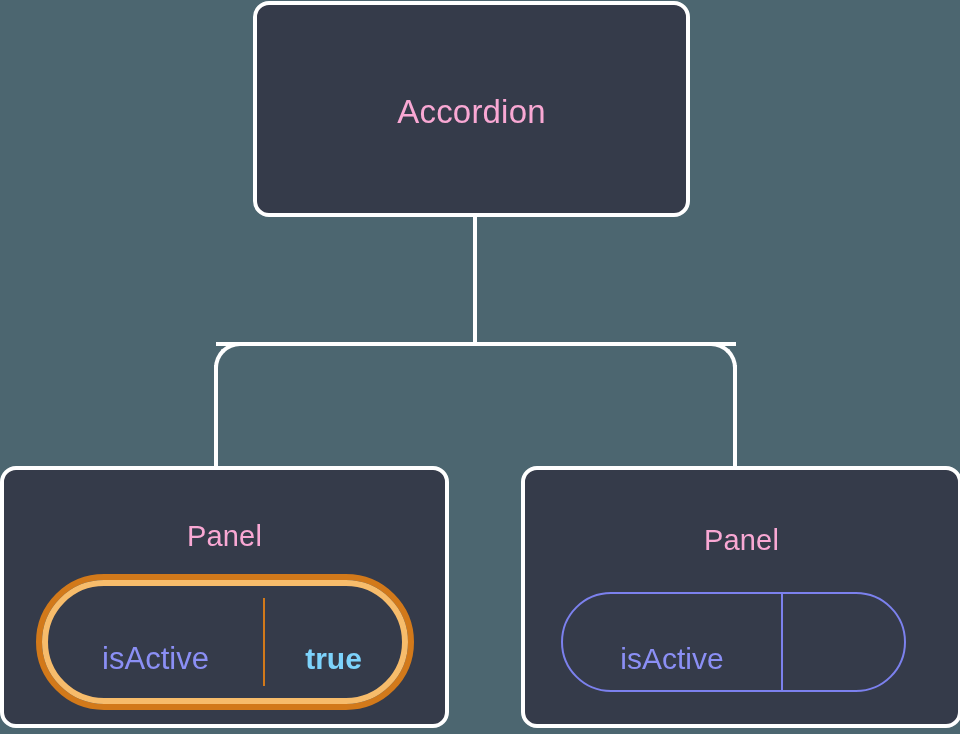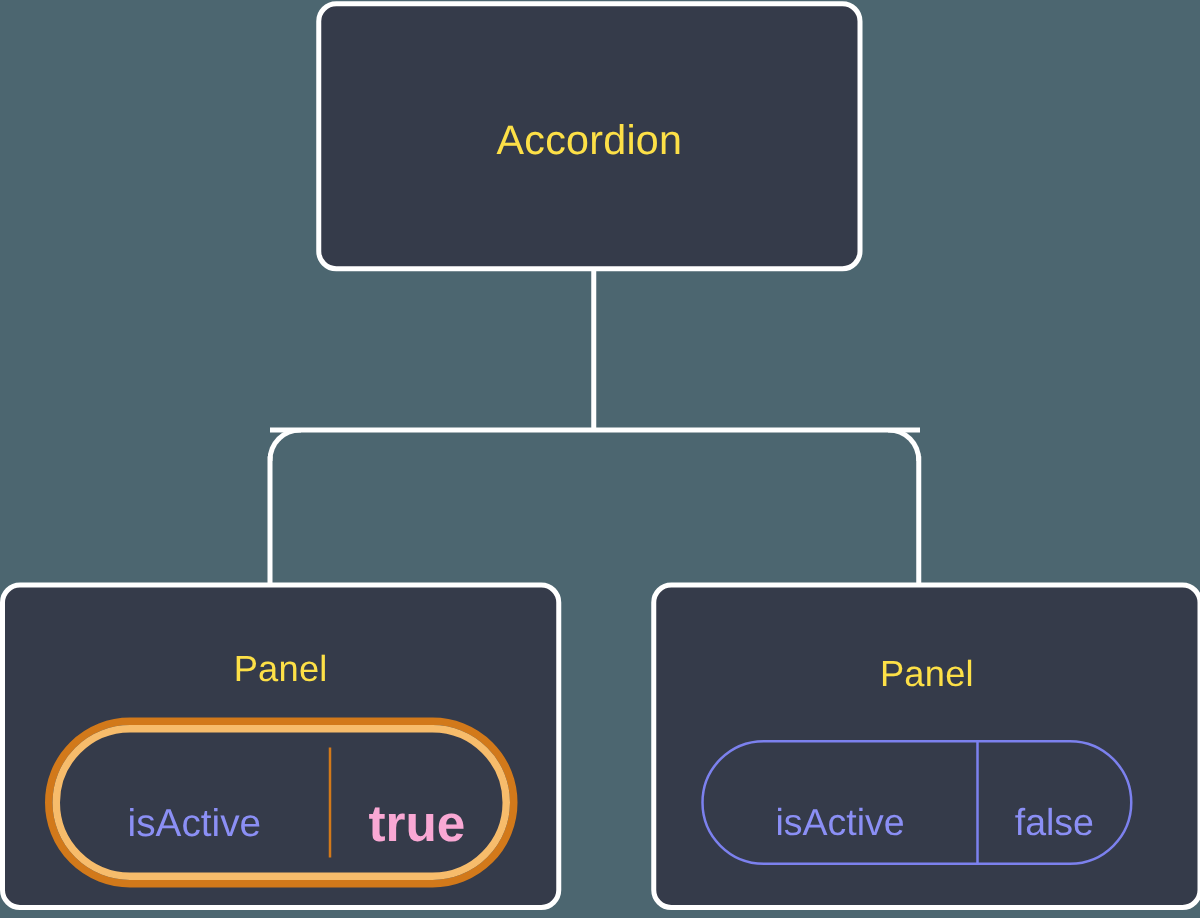--- a/index.html
+++ b/index.html
@@ -43,21 +43,21 @@
     border-radius: 16px;
   }
   #node-accordion { left: 253px; top: 1px; width: 437px; height: 216px; }
   #node-panel-left  { left: 0px;   top: 466px; width: 449px; height: 262px; }
   #node-panel-right { left: 521px; top: 466px; width: 441px; height: 262px; }
 
   .node-title {
     position: absolute;
     left: 0; right: 0;
     text-align: center;
-    color: #fde047;
+    color: #f9a8d4;
     letter-spacing: .2px;
   }
   #node-accordion .node-title { top: 88px; font-size: 33px; }
   #node-panel-left  .node-title { top: 50px; font-size: 29px; }
   #node-panel-right .node-title { top: 54px; font-size: 29px; }
 
   
   .pill {
     position: absolute;
     display: flex;
@@ -99,21 +99,21 @@
   }
   #pill-left .pill-body {
     position: absolute;
     left: 6px; top: 6px; right: 6px; bottom: 6px;
     display: flex;
     align-items: stretch;
     border-radius: 999px;
     overflow: hidden;
   }
   #pill-left .pill-key { flex: 0 0 215px; font-size: 31px; color: #8b8ff5; }
-  #pill-left .pill-val { flex: 1 1 auto;  font-size: 41px; color: #f9a8d4; font-weight: bold; }
+  #pill-left .pill-val { flex: 1 1 auto;  font-size: 30px; color: #7dd3fc; font-weight: bold; }
   #pill-left .pill-sep {
     width: 2px; background: #d2791a;
     margin: 12px 0;
   }
 </style>
 </head>
 <body>
 
 <div id="stage">
 
@@ -141,17 +141,16 @@
     </div>
 
   </div>
 
   <div class="node" id="node-panel-right">
     <div class="node-title">Panel</div>
 
     <div class="pill" id="pill-right">
       <div class="pill-key">isActive</div>
       <div class="pill-sep"></div>
-      <div class="pill-val">false</div>
     </div>
   </div>
 
 </div>
 
 </body></html>

